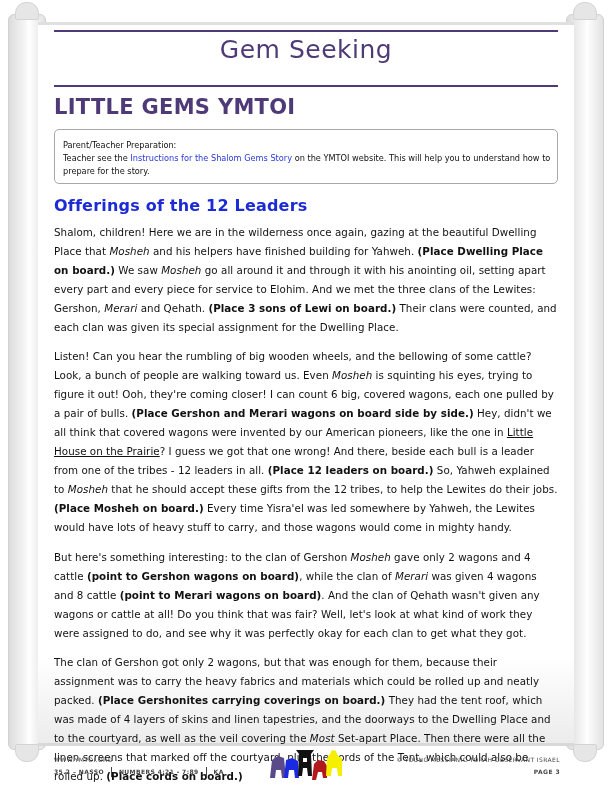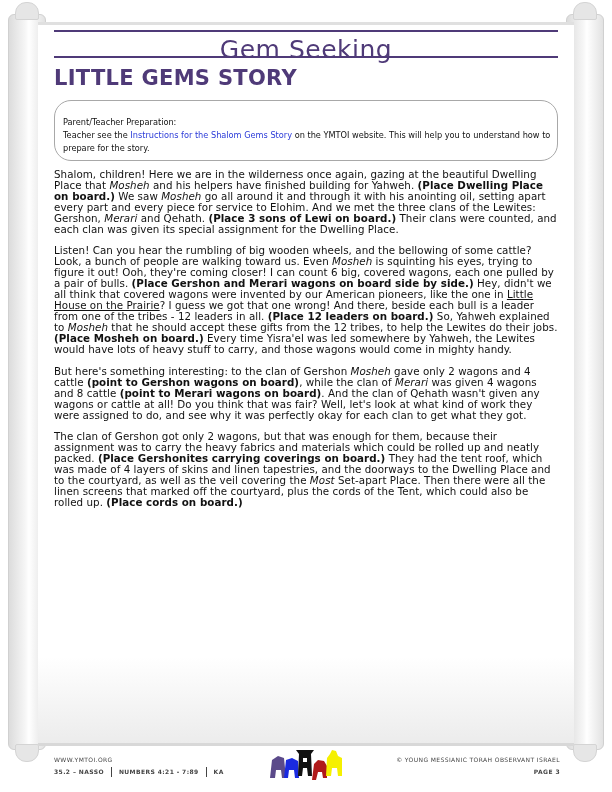--- a/index.html
+++ b/index.html
@@ -16,29 +16,29 @@
   .rod.right { right:8px; }
   .knob { position:absolute; width:22px; height:16px; background:#e6e6e6; border:1px solid #d4d4d4; }
   .knob.tl { left:15px; top:2px; border-radius:11px 11px 2px 2px; }
   .knob.tr { right:15px; top:2px; border-radius:11px 11px 2px 2px; }
   .knob.bl { left:15px; top:744px; border-radius:2px 2px 11px 11px; }
   .knob.br { right:15px; top:744px; border-radius:2px 2px 11px 11px; }
 
   .content { position:absolute; left:54px; top:30px; width:504px; }
   .rule { height:2px; background:#4f3a78; }
   .title { text-align:center; font-family:"DejaVu Sans", sans-serif; font-size:25px; color:#4f3a78;
-    line-height:36px; height:24px; font-weight:normal; letter-spacing:0.5px; }
+    line-height:36px; height:53px; font-weight:normal; letter-spacing:0.5px; }
   .subtitle { font-size:21px; color:#4f3a78; margin-top:8px; letter-spacing:0.3px; font-weight:bold; }
 
-  .prep-box { margin-top:10px; border:1px solid #a8a8a8; border-radius:17px; padding:15px 6px 5px 8px;
+  .prep-box { margin-top:10px; border:1px solid #a8a8a8; border-radius:5px; padding:9px 6px 5px 8px;
     font-size:8.2px; line-height:13px; }
   .prep-box .link { color:#2a3ad8; }
 
   .section-head { margin-top:12px; font-size:16px; color:#1c2bd6; font-weight:bold; letter-spacing:0.2px; }
-  .para { font-size:10.3px; line-height:11px; margin-top:8px; letter-spacing:0.05px; }
+  .para { font-size:10.3px; line-height:19px; margin-top:8px; letter-spacing:0.05px; }
   .para b { font-weight:bold; }
   .para i { font-style:italic; }
   .para u { text-decoration:underline; }
 
   .footer { position:absolute; top:754px; font-size:6px; color:#444; letter-spacing:0.4px; }
   .footer.left { left:54px; }
   .footer.right { right:52px; text-align:right; }
   .footer .row { line-height:12px; }
   .footer .sep { display:inline-block; width:1px; height:10px; background:#444; margin:0 7px; vertical-align:middle; }
   .footer .bold { font-weight:bold; }
@@ -52,27 +52,28 @@
 <div class="knob tl"></div>
 <div class="knob tr"></div>
 <div class="knob bl"></div>
 <div class="knob br"></div>
 <div class="scroll-body"></div>
 
 <div class="content">
   <div class="rule"></div>
   <div class="title">Gem Seeking</div>
   <div class="rule"></div>
-  <div class="subtitle">LITTLE GEMS STORY</div>
+  <div class="subtitle">LITTLE GEMS YMTOI</div>
 
   <div class="prep-box">
     <div>Parent/Teacher Preparation:</div>
     <div><span>Teacher see the </span><span class="link">Instructions for the Shalom Gems Story</span><span> on the YMTOI website. This will help you to understand how to prepare for the story.</span></div>
   </div>
 
+  <div class="section-head">Offerings of the 12 Leaders</div>
 
   <div id="paras">
     <p class="para"><span>Shalom, children! Here we are in the wilderness once again, gazing at the beautiful Dwelling Place that </span><i>Mosheh</i><span> and his helpers have finished building for Yahweh. </span><b>(Place Dwelling Place on board.)</b><span> We saw </span><i>Mosheh</i><span> go all around it and through it with his anointing oil, setting apart every part and every piece for service to Elohim. And we met the three clans of the Lewites: Gershon, </span><i>Merari</i><span> and Qehath. </span><b>(Place 3 sons of Lewi on board.)</b><span> Their clans were counted, and each clan was given its special assignment for the Dwelling Place.</span></p>
     <p class="para"><span>Listen! Can you hear the rumbling of big wooden wheels, and the bellowing of some cattle? Look, a bunch of people are walking toward us. Even </span><i>Mosheh</i><span> is squinting his eyes, trying to figure it out! Ooh, they're coming closer! I can count 6 big, covered wagons, each one pulled by a pair of bulls. </span><b>(Place Gershon and Merari wagons on board side by side.)</b><span> Hey, didn't we all think that covered wagons were invented by our American pioneers, like the one in </span><u>Little House on the Prairie</u><span>? I guess we got that one wrong! And there, beside each bull is a leader from one of the tribes - 12 leaders in all. </span><b>(Place 12 leaders on board.)</b><span> So, Yahweh explained to </span><i>Mosheh</i><span> that he should accept these gifts from the 12 tribes, to help the Lewites do their jobs. </span><b>(Place Mosheh on board.)</b><span> Every time Yisra'el was led somewhere by Yahweh, the Lewites would have lots of heavy stuff to carry, and those wagons would come in mighty handy.</span></p>
     <p class="para"><span>But here's something interesting: to the clan of Gershon </span><i>Mosheh</i><span> gave only 2 wagons and 4 cattle </span><b>(point to Gershon wagons on board)</b><span>, while the clan of </span><i>Merari</i><span> was given 4 wagons and 8 cattle </span><b>(point to Merari wagons on board)</b><span>. And the clan of Qehath wasn't given any wagons or cattle at all! Do you think that was fair? Well, let's look at what kind of work they were assigned to do, and see why it was perfectly okay for each clan to get what they got.</span></p>
     <p class="para"><span>The clan of Gershon got only 2 wagons, but that was enough for them, because their assignment was to carry the heavy fabrics and materials which could be rolled up and neatly packed. </span><b>(Place Gershonites carrying coverings on board.)</b><span> They had the tent roof, which was made of 4 layers of skins and linen tapestries, and the doorways to the Dwelling Place and to the courtyard, as well as the veil covering the </span><i>Most</i><span> Set-apart Place. Then there were all the linen screens that marked off the courtyard, plus the cords of the Tent, which could also be rolled up. </span><b>(Place cords on board.)</b></p>
   </div>
 </div>
 
 <div class="footer left">

